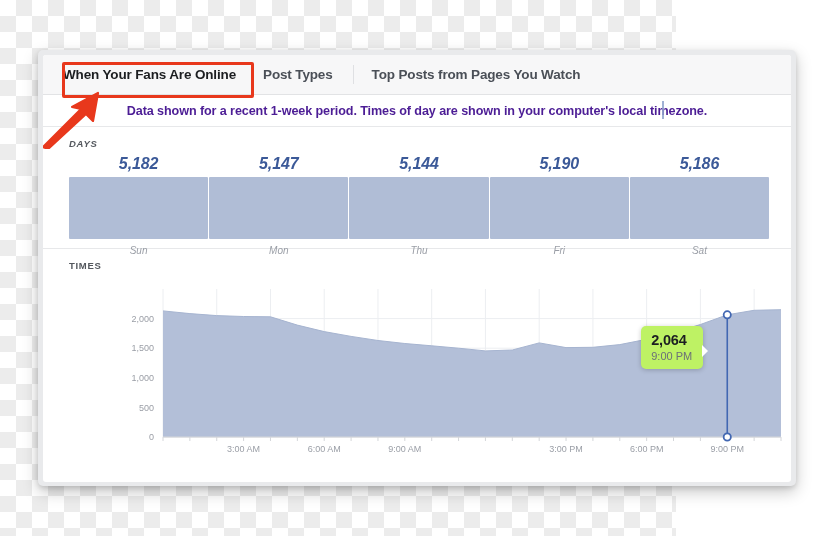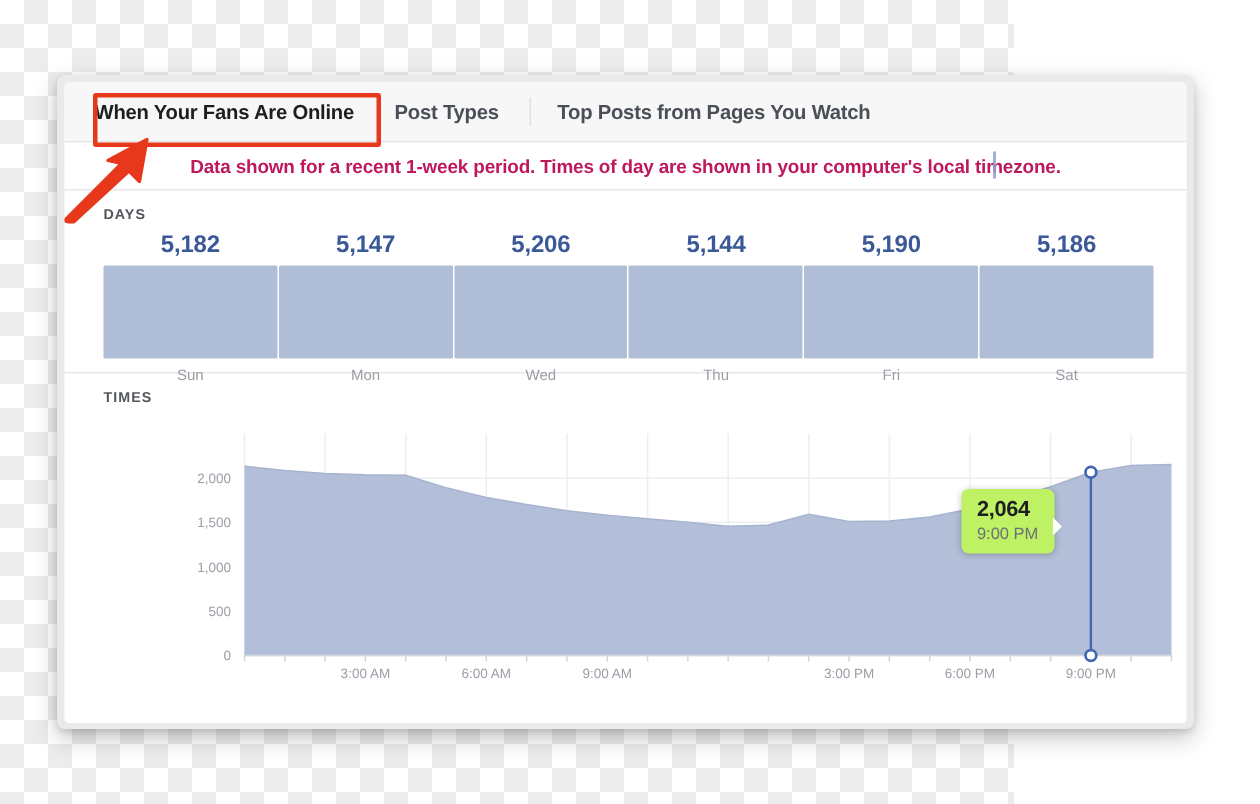--- a/index.html
+++ b/index.html
@@ -87,21 +87,21 @@
     background: #ffffff;
     border-bottom: 1px solid #e7e8ea;
     display: flex;
     align-items: center;
     justify-content: center;
     position: relative;
   }
   #desc {
     font-size: 12.6px;
     font-weight: bold;
-    color: #be185d;
+    color: #4c1d95;
     letter-spacing: -0.1px;
   }
   #text-caret {
     position: absolute;
     left: 619px;
     top: 6px;
     width: 2px;
     height: 18px;
     background: #8fa3cc;
     opacity: 0.85;
@@ -113,20 +113,21 @@
     font-weight: bold;
     color: #53575d;
     letter-spacing: 0.7px;
   }
 
   #days-section {
     position: relative;
     padding: 11px 0 0 0;
     border-bottom: 1px solid #e7e8ea;
     height: 122px;
+    font-style: italic;
   }
   #days-label { position: absolute; left: 26px; top: 11px; }
 
   #days-row {
     position: absolute;
     left: 26px;
     top: 28px;
     right: 22px;
     display: flex;
     gap: 1px;
@@ -272,25 +273,20 @@
         <div id="days-row">
             <div class="day-col">
               <div class="day-val">5,182</div>
               <div class="day-bar" style="background: rgb(176, 189, 214);"></div>
               <div class="day-name">Sun</div>
             </div>
             <div class="day-col">
               <div class="day-val">5,147</div>
               <div class="day-bar" style="background: rgb(176, 189, 214);"></div>
               <div class="day-name">Mon</div>
-            </div>
-            <div class="day-col">
-              <div class="day-val">5,206</div>
-              <div class="day-bar" style="background: rgb(176, 189, 214);"></div>
-              <div class="day-name">Wed</div>
             </div>
             <div class="day-col">
               <div class="day-val">5,144</div>
               <div class="day-bar" style="background: rgb(176, 189, 214);"></div>
               <div class="day-name">Thu</div>
             </div>
             <div class="day-col">
               <div class="day-val">5,190</div>
               <div class="day-bar" style="background: rgb(176, 189, 214);"></div>
               <div class="day-name">Fri</div>

